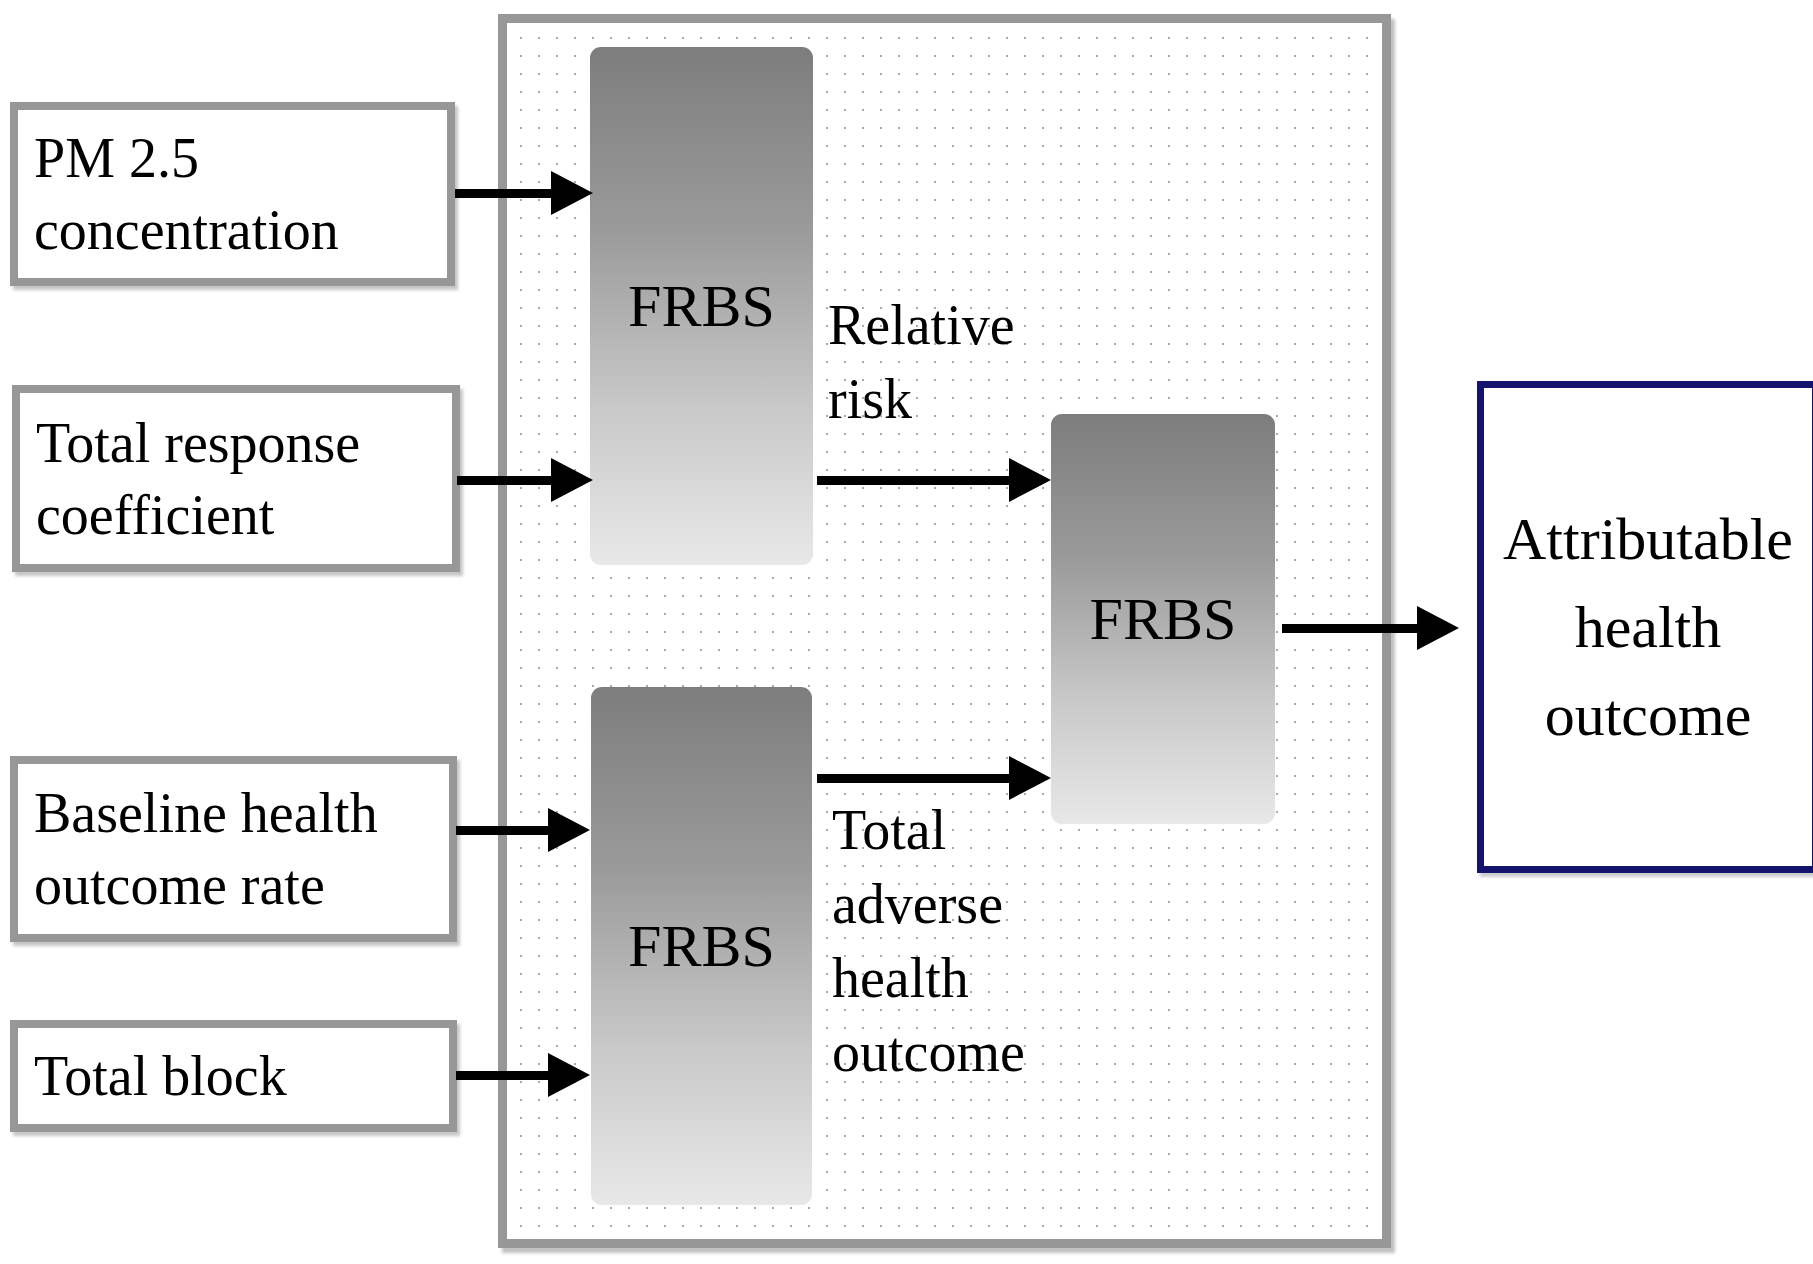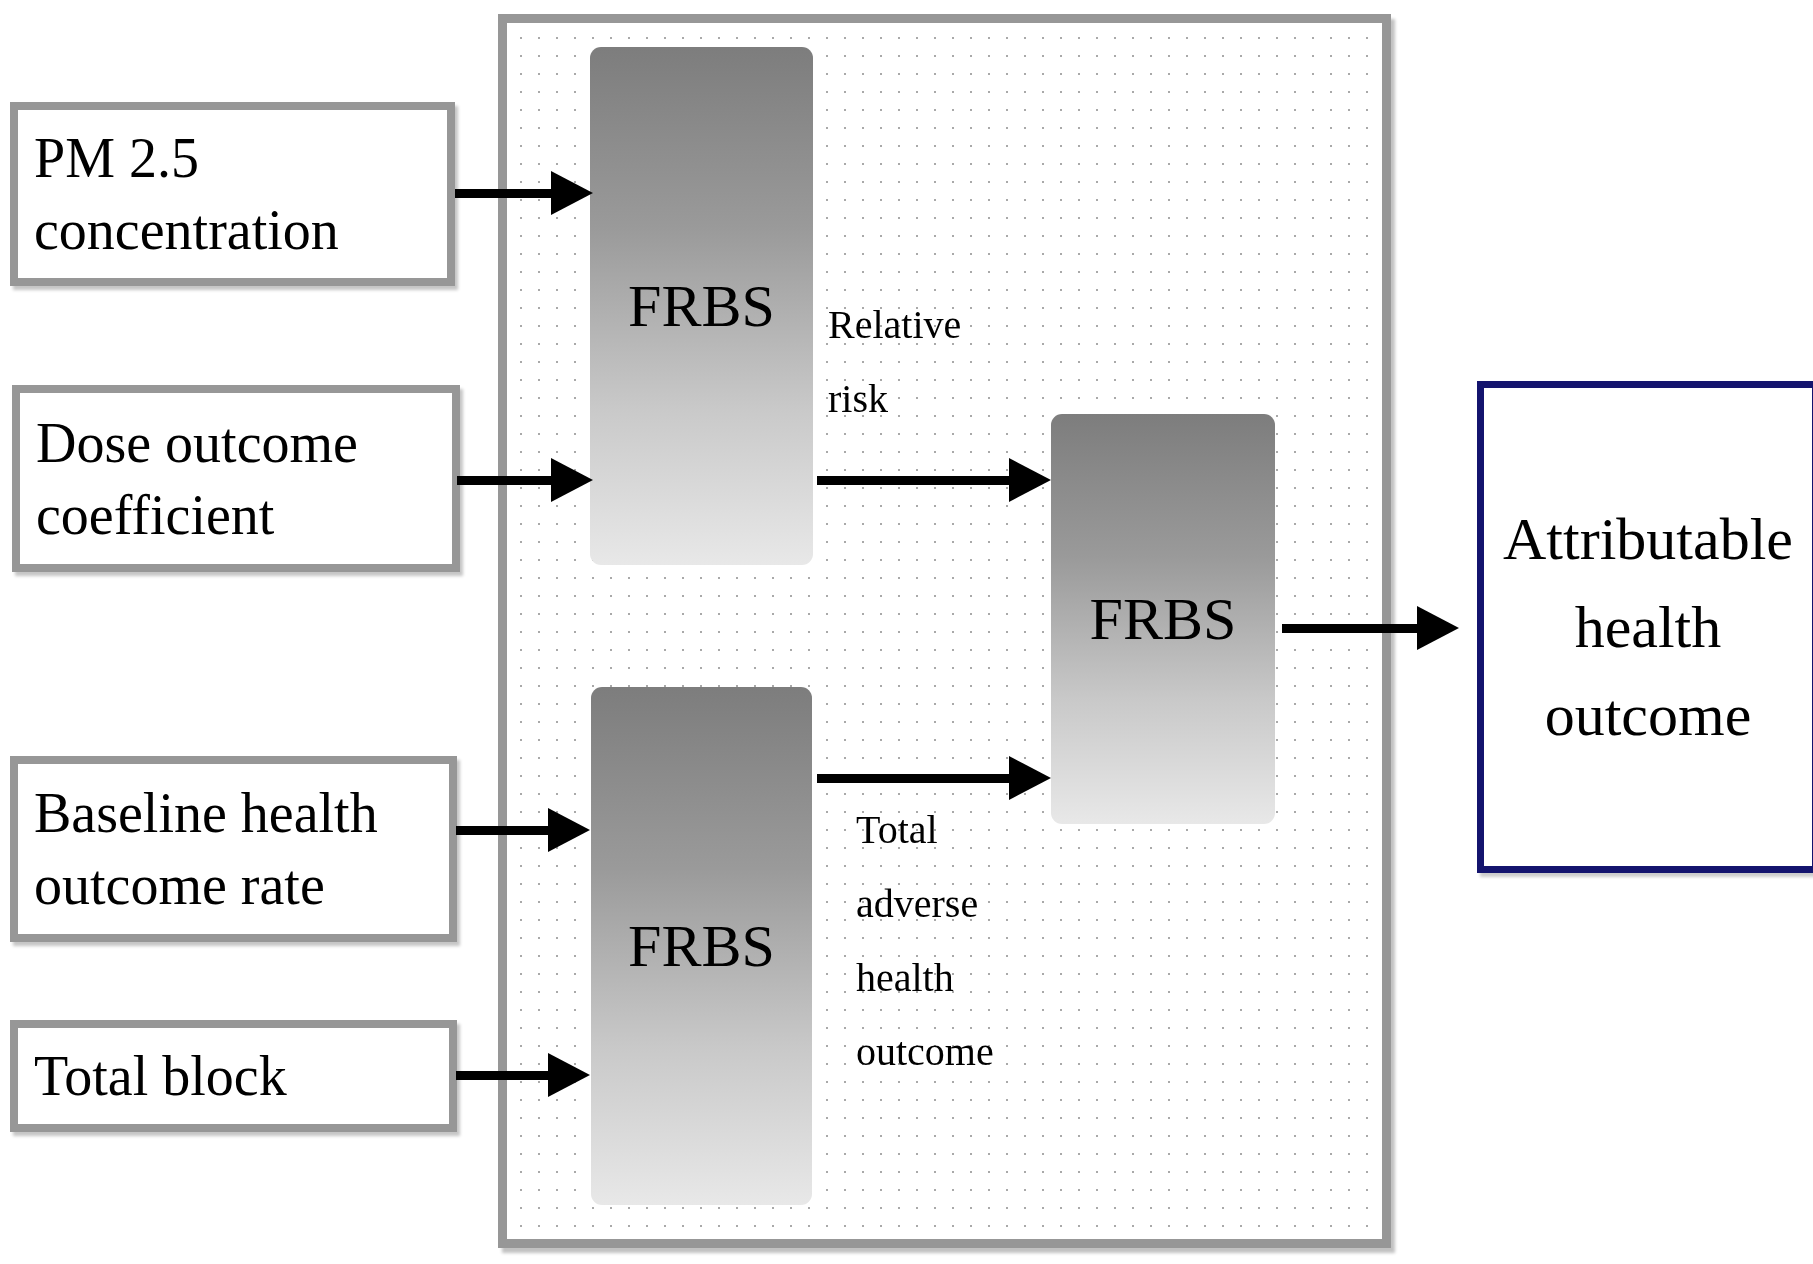--- a/index.html
+++ b/index.html
@@ -40,21 +40,21 @@
   .frbs{
     position:absolute;
     background:linear-gradient(to bottom,#7d7d7d 0%,#9a9a9a 35%,#c9c9c9 70%,#e8e8e8 100%);
     display:flex;align-items:center;justify-content:center;
     font-size:60px;
     border-radius:11px;
   }
   
   .float-label{
     position:absolute;
-    font-size:40px;line-height:74px;
+    font-size:56px;line-height:74px;
     white-space:pre-line;
   }
   
   .output-box{
     position:absolute;
     left:1457px;top:381px;width:342px;height:492px;
     border:7px solid #14146e;
     background:#ffffff;
     box-shadow:3px 4px 3px #cccccc;
     box-sizing:border-box;
@@ -84,21 +84,21 @@
 <div id="canvas">
 
   <div class="dotted-container"></div>
 
   <div class="input-box" style="left:10px;top:102px;width:445px;height:184px;">
     <span class="txt">PM 2.5
 concentration</span>
   </div>
 
   <div class="input-box" style="left:12px;top:385px;width:448px;height:187px;">
-    <span class="txt">Dose outcome
+    <span class="txt">Total response
 coefficient</span>
   </div>
 
   <div class="input-box" style="left:10px;top:736px;width:447px;height:186px;margin-top:20px;">
     <span class="txt">Baseline health
 outcome rate</span>
   </div>
 
   <div class="input-box" style="left:10px;top:1020px;width:447px;height:112px;">
     <span class="txt">Total block</span>
@@ -112,21 +112,21 @@
     <span>FRBS</span>
   </div>
 
   <div class="frbs" style="left:1051px;top:414px;width:224px;height:410px;">
     <span>FRBS</span>
   </div>
 
   <div class="float-label" style="left:828px;top:288px;">Relative
 risk</div>
 
-  <div class="float-label" style="left:832px;top:793px;margin-left:24px;">Total
+  <div class="float-label" style="left:832px;top:793px;">Total
 adverse
 health
 outcome</div>
 
   <div class="output-box">
     <span>Attributable
 health
 outcome</span>
   </div>
 

